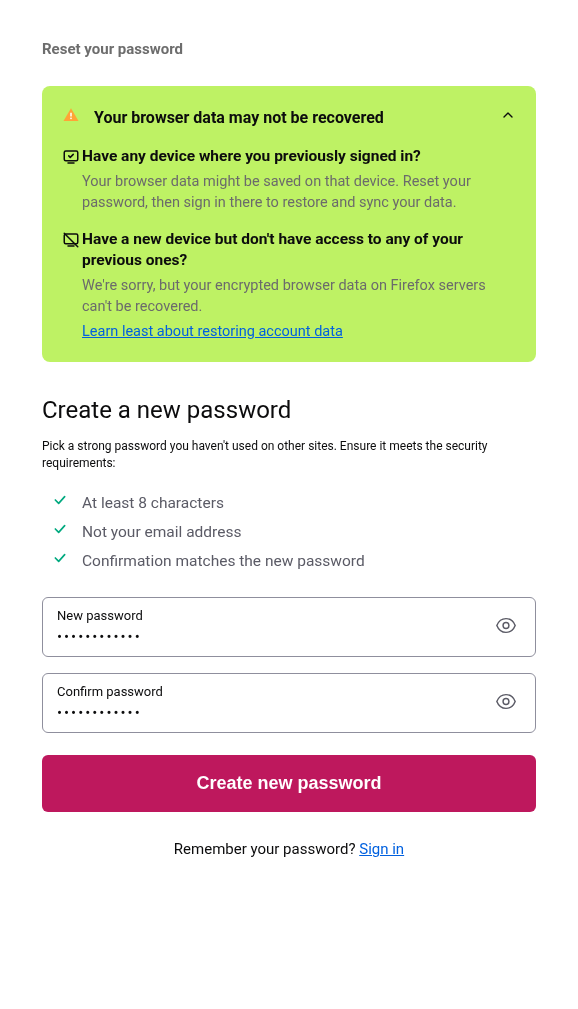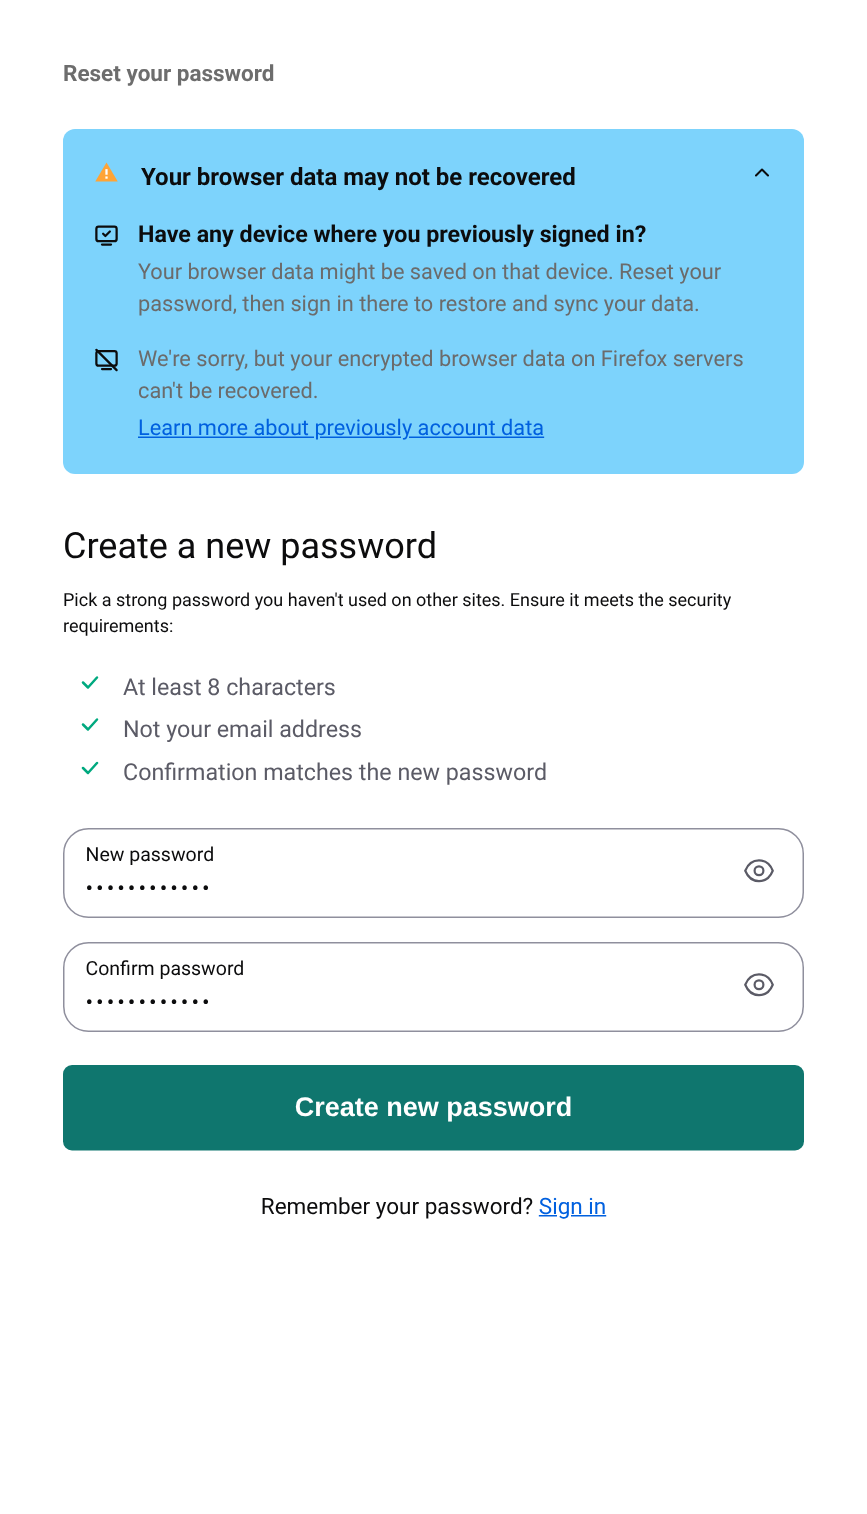--- a/index.html
+++ b/index.html
@@ -14,40 +14,40 @@
       padding: 40px 42px;
       color: #0c0c0d;
     }
     .page-title {
       font-size: 15px;
       color: #6d6d6d;
       font-weight: 700;
       margin-bottom: 28px;
     }
     .warning-box {
-      background: #7dd3fc;
+      background: #bef264;
       border-radius: 8px;
       padding: 20px 20px 22px 20px;
       margin-bottom: 34px;
     }
     .warning-header {
       display: flex;
       align-items: center;
       gap: 14px;
       margin-bottom: 18px;
     }
     .warning-header-title {
       font-size: 16px;
       font-weight: 700;
       flex: 1;
       color: #0c0c0d;
     }
     .warning-section {
       display: flex;
-      gap: 12px;
+      gap: 2px;
       margin-bottom: 16px;
     }
     .warning-section:last-child {
       margin-bottom: 0;
     }
     .warning-section-icon {
       flex-shrink: 0;
       width: 18px;
       padding-top: 2px;
     }
@@ -98,21 +98,21 @@
       color: #5b5b66;
       line-height: 1.85;
     }
     .req-check {
       color: #00a97f;
       flex-shrink: 0;
     }
     .input-wrap {
       position: relative;
       border: 1px solid #8f8f9d;
-      border-radius: 17px;
+      border-radius: 6px;
       padding: 10px 52px 10px 14px;
       margin-bottom: 16px;
       background: #fff;
     }
     .input-label {
       font-size: 13px;
       color: #0c0c0d;
       display: block;
       margin-bottom: 4px;
     }
@@ -132,21 +132,21 @@
       top: 50%;
       transform: translateY(-50%);
       background: none;
       border: none;
       cursor: pointer;
       padding: 4px;
       color: #5b5b66;
     }
     .primary-btn {
       width: 100%;
-      background: #0f766e;
+      background: #be185d;
       color: #fff;
       border: none;
       border-radius: 6px;
       font-size: 18px;
       font-weight: 700;
       padding: 18px;
       cursor: pointer;
       margin-top: 6px;
       margin-bottom: 28px;
     }
@@ -203,22 +203,23 @@
 
   <div class="warning-section">
     <div class="warning-section-icon">
       <svg width="18" height="18" viewBox="0 0 24 24" fill="none">
         <rect x="3" y="4" width="18" height="13" rx="2" stroke="#0c0c0d" stroke-width="2"></rect>
         <path d="M8 20 H16" stroke="#0c0c0d" stroke-width="2" stroke-linecap="round"></path>
         <path d="M3 3 L21 21" stroke="#0c0c0d" stroke-width="2" stroke-linecap="round"></path>
       </svg>
     </div>
     <div class="warning-section-body">
+      <div class="warning-section-title">Have a new device but don't have access to any of your previous ones?</div>
       <div class="warning-section-text">We're sorry, but your encrypted browser data on Firefox servers can't be recovered.</div>
-      <a href="#" class="learn-link">Learn more about previously account data</a>
+      <a href="#" class="learn-link">Learn least about restoring account data</a>
     </div>
   </div>
 </div>
 
 <h2 class="section-heading">Create a new password</h2>
 <p class="section-desc">Pick a strong password you haven't used on other sites. Ensure it meets the security requirements:</p>
 
 <ul class="req-list">
   <li class="req-item">
     <span class="req-check">

